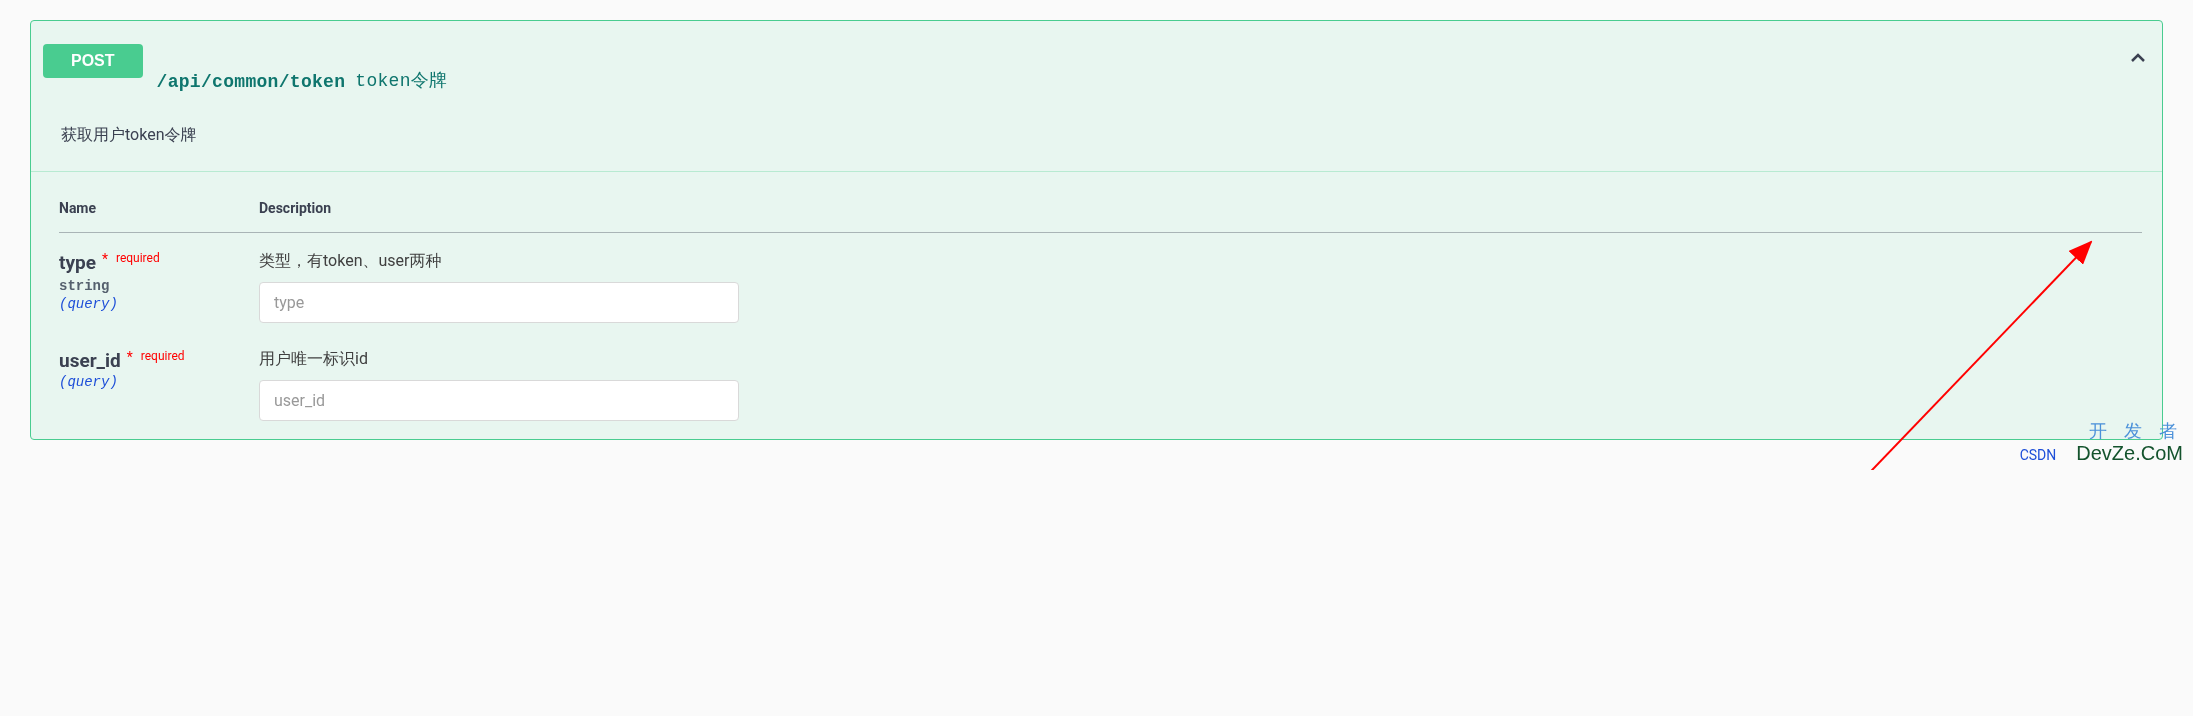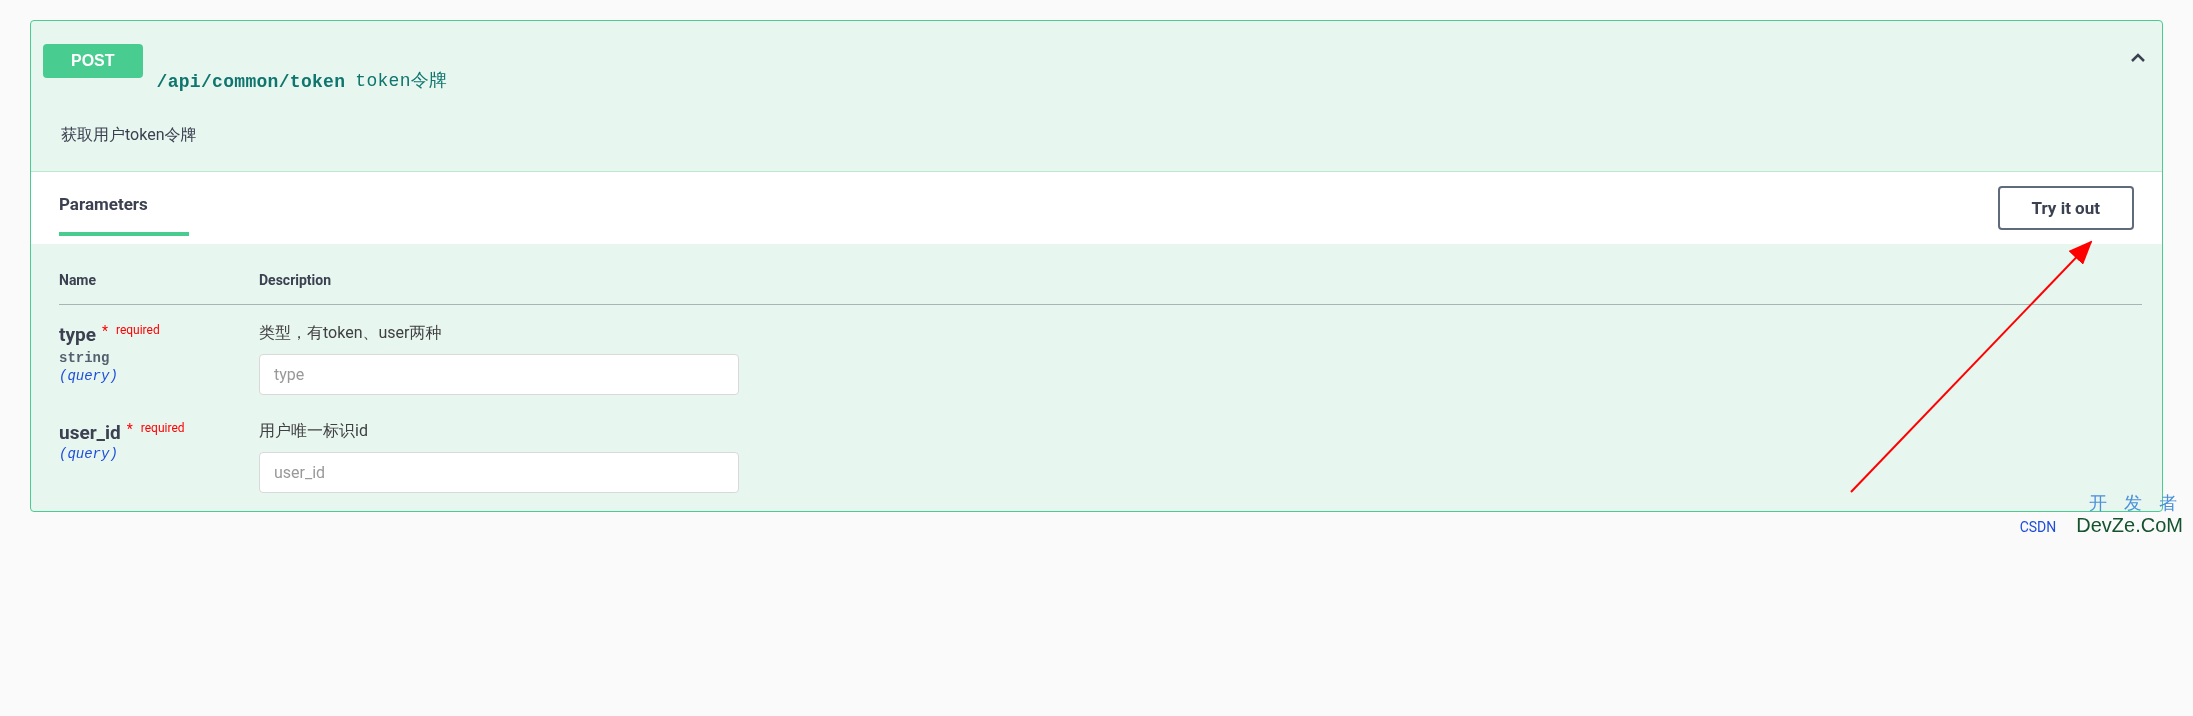--- a/index.html
+++ b/index.html
@@ -246,27 +246,20 @@
       </span>
       <div class="opblock-toggle chevron">
         <svg viewBox="0 0 24 24" fill="none" stroke="#3b4151" stroke-width="2.5">
             <polyline points="18 15 12 9 6 15"></polyline>
           </svg>
       </div>
     </div>
 
     <div class="opblock-description">获取用户token令牌</div>
 
-    <div class="params-header">
-      <div class="params-title-wrap">
-        <span class="params-title">Parameters</span>
-        <div class="params-underline"></div>
-      </div>
-      <button class="try-btn">Try it out</button>
-    </div>
 
     <div class="params-body">
       <table class="param-table">
         <thead>
           <tr>
             <th>Name</th>
             <th>Description</th>
           </tr>
         </thead>
         <tbody>

